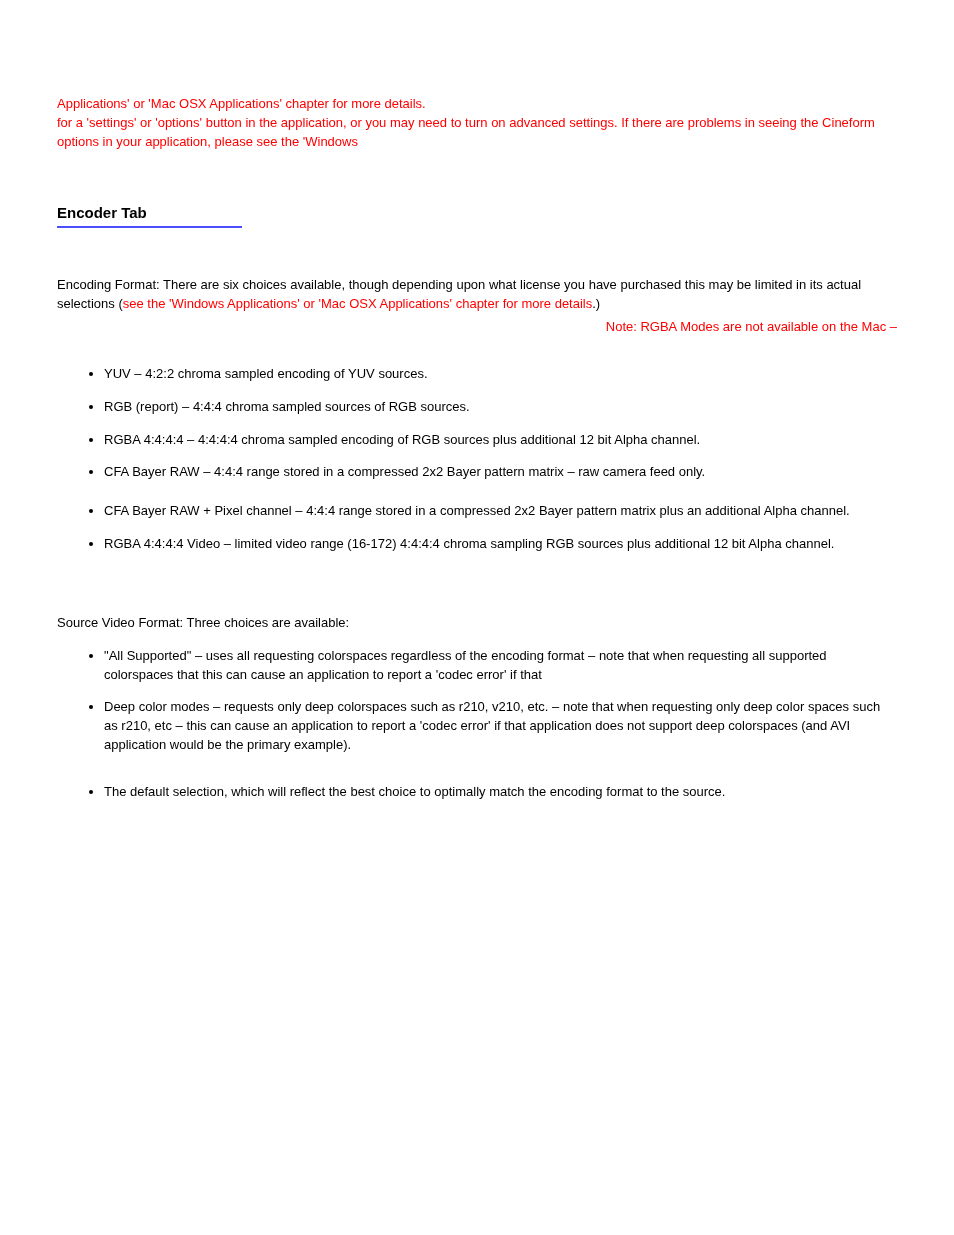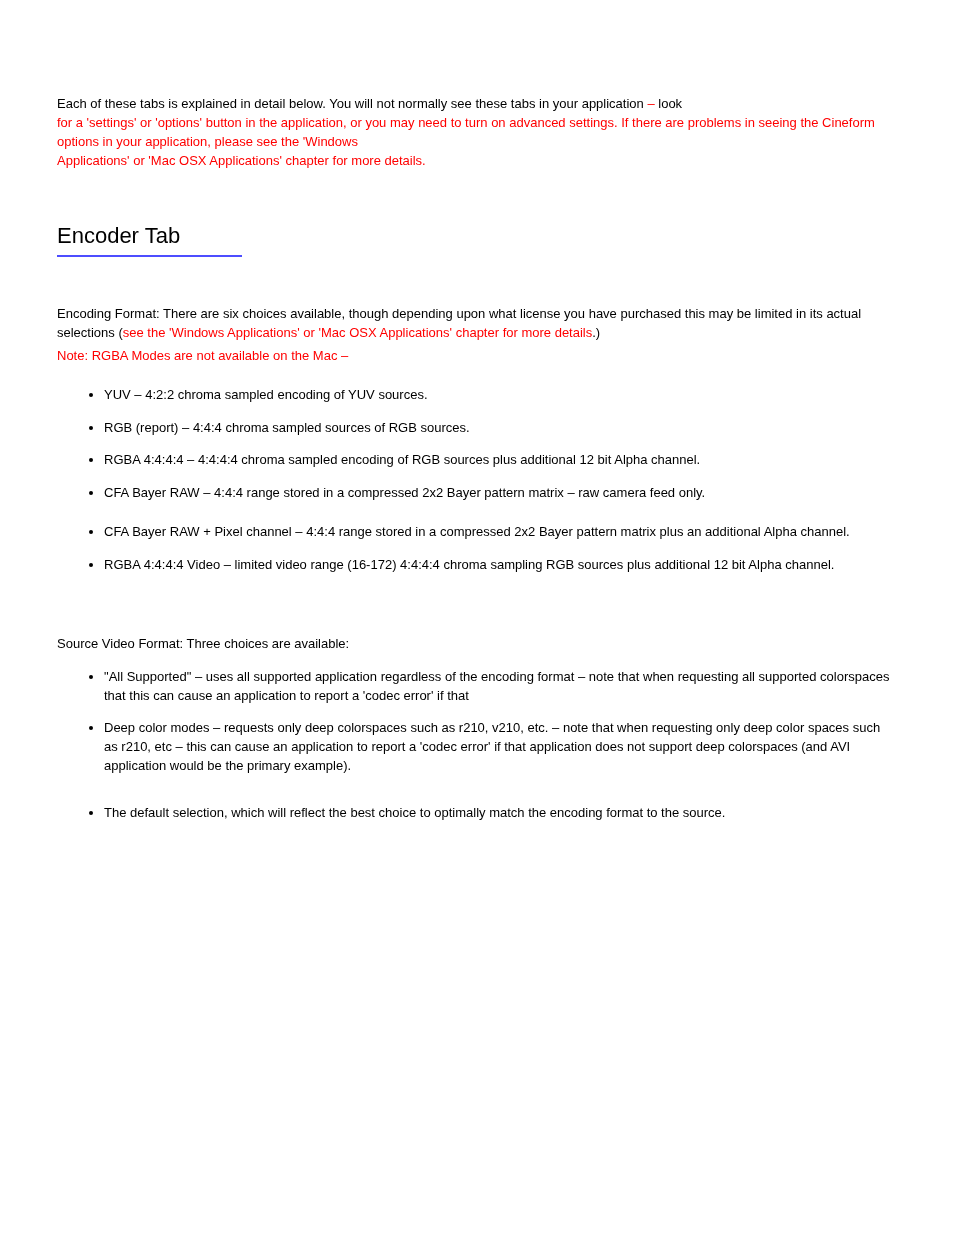--- a/index.html
+++ b/index.html
@@ -9,55 +9,52 @@
     background:#fff;
     font-family:Arial,Helvetica,sans-serif;
     font-size:13px;
     line-height:1.45;
     color:#000;
     box-sizing:border-box;
     padding:95px 57px 0 57px;
   }
   .red{color:#ff0000}
   .bold{font-weight:400}
-  .sec-title{font-size:22px;font-weight:400;color:#000}
+  .sec-title{font-size:15px;font-weight:700;color:#000}
   .sec-rule{height:2px;background:#4d4dff;margin-top:3px;width:185px}
   ul.disc{list-style:disc;padding-left:47px;margin:0}
   ul.disc>li{margin:0 0 14px 0}
 </style>
 </head>
 <body>
 
 <div>
-  <div>
-    <span>Each of these tabs is explained in detail below.  You will not normally see these tabs in your application </span><span class="red">– </span><span>look </span>
+  <div class="red">
+    <span>Applications' or 'Mac OSX Applications' chapter for more details.</span>
   </div>
   <div class="red">
     <span>for a 'settings' or 'options' button in the application</span><span>, or you may need to turn on advanced settings.  If there are problems in seeing the Cineform options in your application</span><span class="red">, please see the '</span><span>Windows </span>
-  </div>
-  <div class="red">
-    <span>Applications' or 'Mac OSX Applications' chapter for more details.</span>
   </div>
 </div>
 
 <div style="margin-top:50px">
   <div class="sec-title">Encoder Tab</div>
   <div class="sec-rule"></div>
 </div>
 
 <div style="margin-top:48px">
   <div>
     <span class="bold">Encoding Format: </span>
     <span>There are six choices available, though depending upon what license you have purchased this may be limited in its actual selections (</span><span class="bold red">see the 'Windows Applications' or 'Mac OSX Applications' chapter for more details</span><span>.)</span>
   </div>
-  <div style="text-align:left;margin-top:4px">
+  <div style="text-align:right;margin-top:4px">
     <span class="bold red">Note: RGBA Modes are not available on the Mac</span><span class="bold red"> – </span>
   </div>
 
-  <ul class="disc" style="margin-top:20px">
+  <ul class="disc" style="margin-top:28px">
     <li>
       <span class="bold">YUV</span><span> – </span><span>4:2:2 chroma sampled encoding of YUV sources.</span>
     </li>
     <li>
       <span class="bold">RGB (report)</span><span> – </span><span>4:4:4 chroma sampled sources of RGB sources.</span>
     </li>
     <li>
       <span class="bold">RGBA 4:4:4:4</span><span> – </span><span>4:4:4:4 chroma sampled encoding of RGB sources plus additional 12 bit Alpha channel.</span>
     </li>
     <li>
@@ -72,21 +69,21 @@
   </ul>
 </div>
 
 <div style="margin-top:60px">
   <div>
     <span class="bold">Source Video Format: </span>
     <span>Three choices are available:</span>
   </div>
   <ul class="disc" style="margin-top:14px">
     <li>
-      <span>"</span><span class="bold">All Supported"</span><span> – </span><span>uses all supported application regardless of the encoding format </span><span>– note that when requesting all supported colorspaces that this can cause an application to report a 'codec error' if that </span>
+      <span>"</span><span class="bold">All Supported"</span><span> – </span><span>uses all requesting colorspaces regardless of the encoding format </span><span>– note that when requesting all supported colorspaces that this can cause an application to report a 'codec error' if that </span>
     </li>
     <li>
       <span class="bold">Deep color modes</span><span> – </span><span>requests only deep colorspaces such as r210, v210, etc. </span><span>– note that when requesting only deep color spaces such as r210, etc </span><span>– this can cause an application to report a 'codec error' if that application does not support deep colorspaces (and AVI application would be the primary example).</span>
     </li>
     <li style="margin-top:28px">
       <span>The default selection, which will reflect the best choice to optimally match the encoding format to the source.</span>
     </li>
   </ul>
 </div>
 

